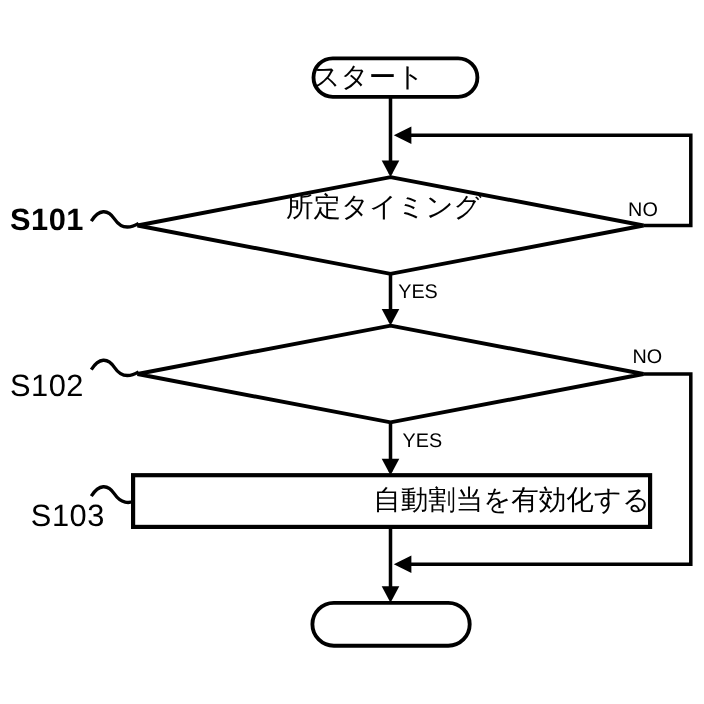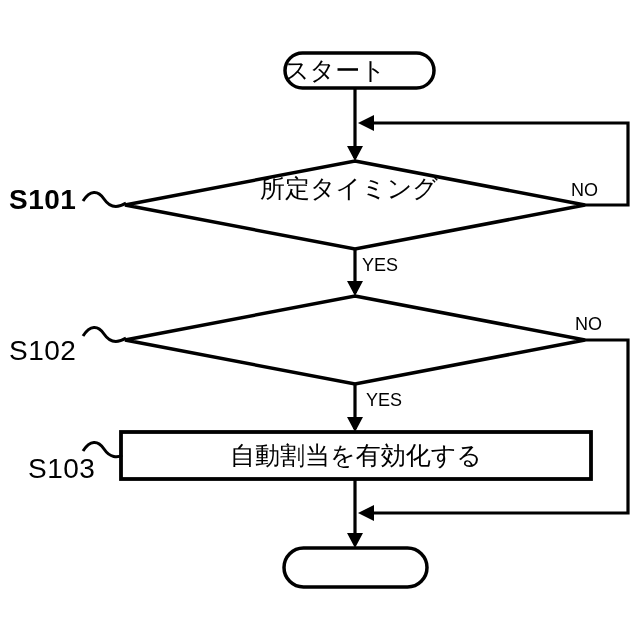--- a/index.html
+++ b/index.html
@@ -42,21 +42,21 @@
     text-align: left;
     font-size: 25px;
     line-height: 33px;
   }
   .branch-label {
     font-size: 18px;
     line-height: 27px;
   }
   .process-text {
     width: 470px;
-    text-align: center;
+    text-align: right;
     font-size: 25px;
     line-height: 27px;
   }
 </style>
 </head>
 <body>
 
 <div id="stage">
 
   <svg width="640" height="640" viewBox="0 0 640 640">

